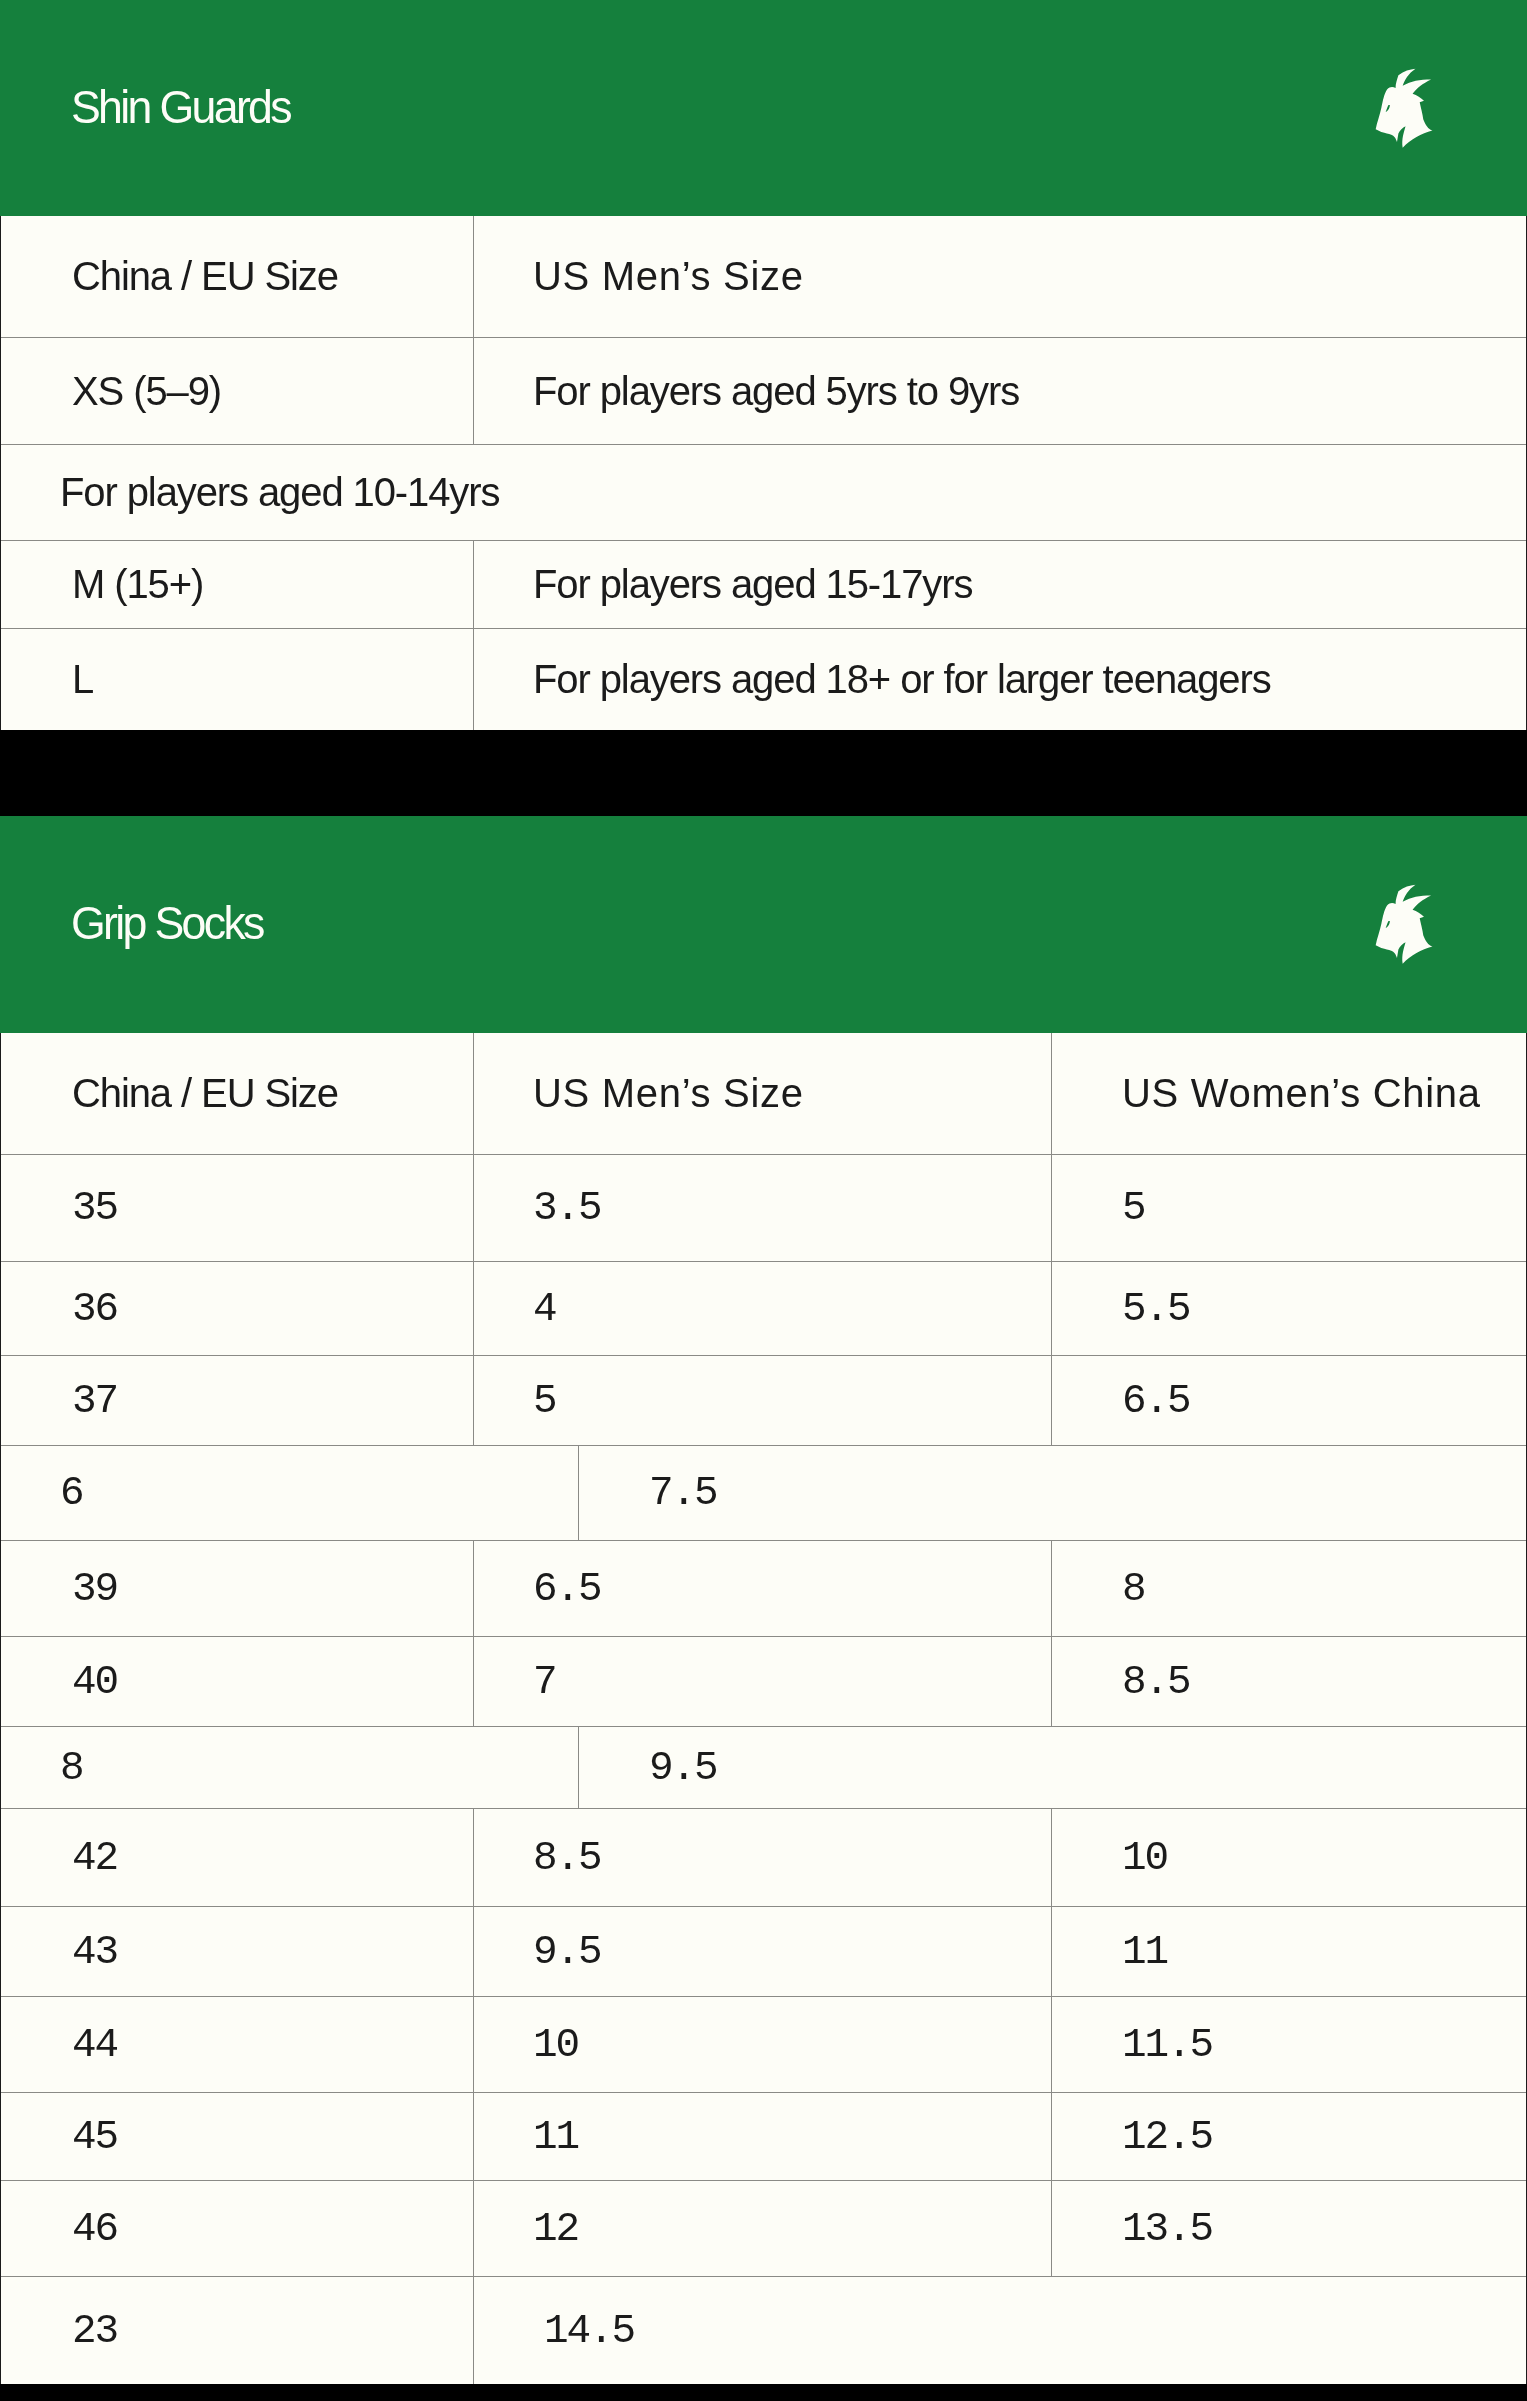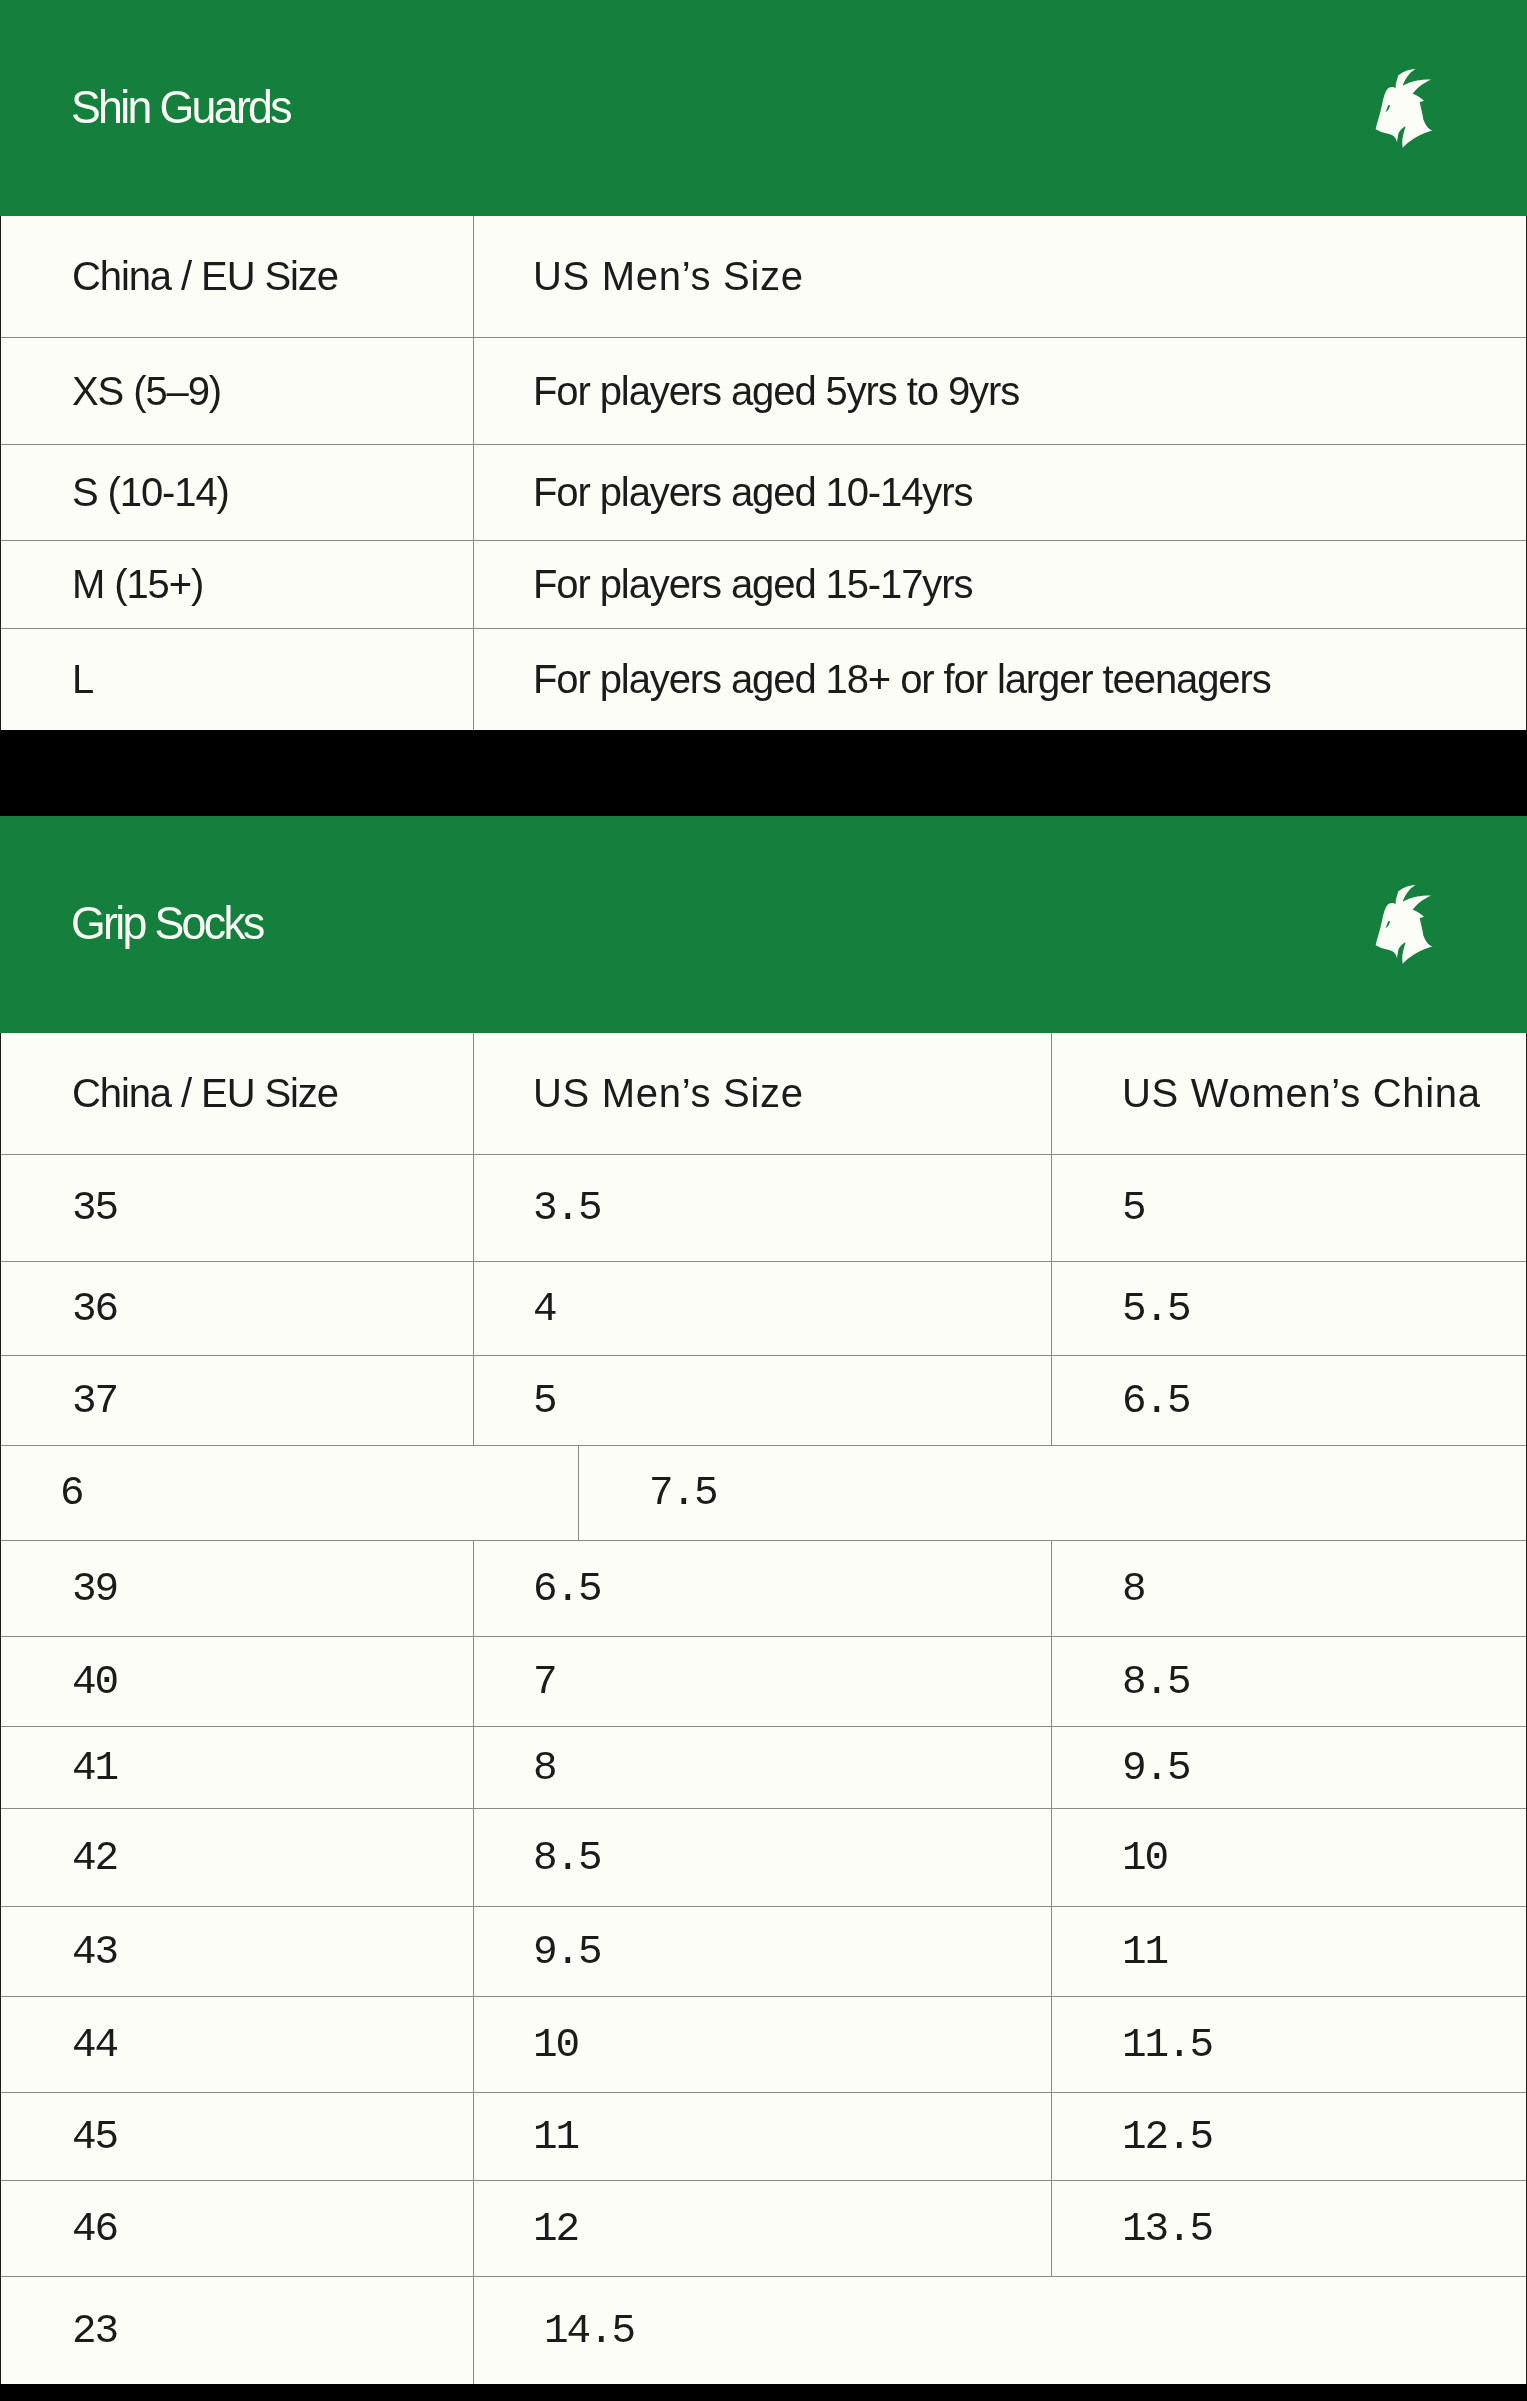--- a/index.html
+++ b/index.html
@@ -85,21 +85,20 @@
   <div class="table shin">
     <div class="row hdr" style="height:122px">
       <div class="cell c0">China / EU Size</div>
       <div class="cell c1">US Men’s Size</div>
     </div>
     <div class="row" style="height:107px">
       <div class="cell c0">XS (5–9)</div>
       <div class="cell c1">For players aged 5yrs to 9yrs</div>
     </div>
     <div class="row" style="height:96px">
-      <div class="cell c0">S (10-14)</div>
       <div class="cell c1">For players aged 10-14yrs</div>
     </div>
     <div class="row" style="height:88px">
       <div class="cell c0">M (15+)</div>
       <div class="cell c1">For players aged 15-17yrs</div>
     </div>
     <div class="row" style="height:101px">
       <div class="cell c0">L</div>
       <div class="cell c1">For players aged 18+ or for larger teenagers</div>
     </div>
@@ -144,21 +143,20 @@
       <div class="cell c0 mono">39</div>
       <div class="cell c1 mono">6.5</div>
       <div class="cell c2 mono">8</div>
     </div>
     <div class="row" style="height:90px">
       <div class="cell c0 mono">40</div>
       <div class="cell c1 mono">7</div>
       <div class="cell c2 mono">8.5</div>
     </div>
     <div class="row" style="height:82px">
-      <div class="cell c0 mono">41</div>
       <div class="cell c1 mono">8</div>
       <div class="cell c2 mono">9.5</div>
     </div>
     <div class="row" style="height:98px">
       <div class="cell c0 mono">42</div>
       <div class="cell c1 mono">8.5</div>
       <div class="cell c2 mono">10</div>
     </div>
     <div class="row" style="height:90px">
       <div class="cell c0 mono">43</div>

